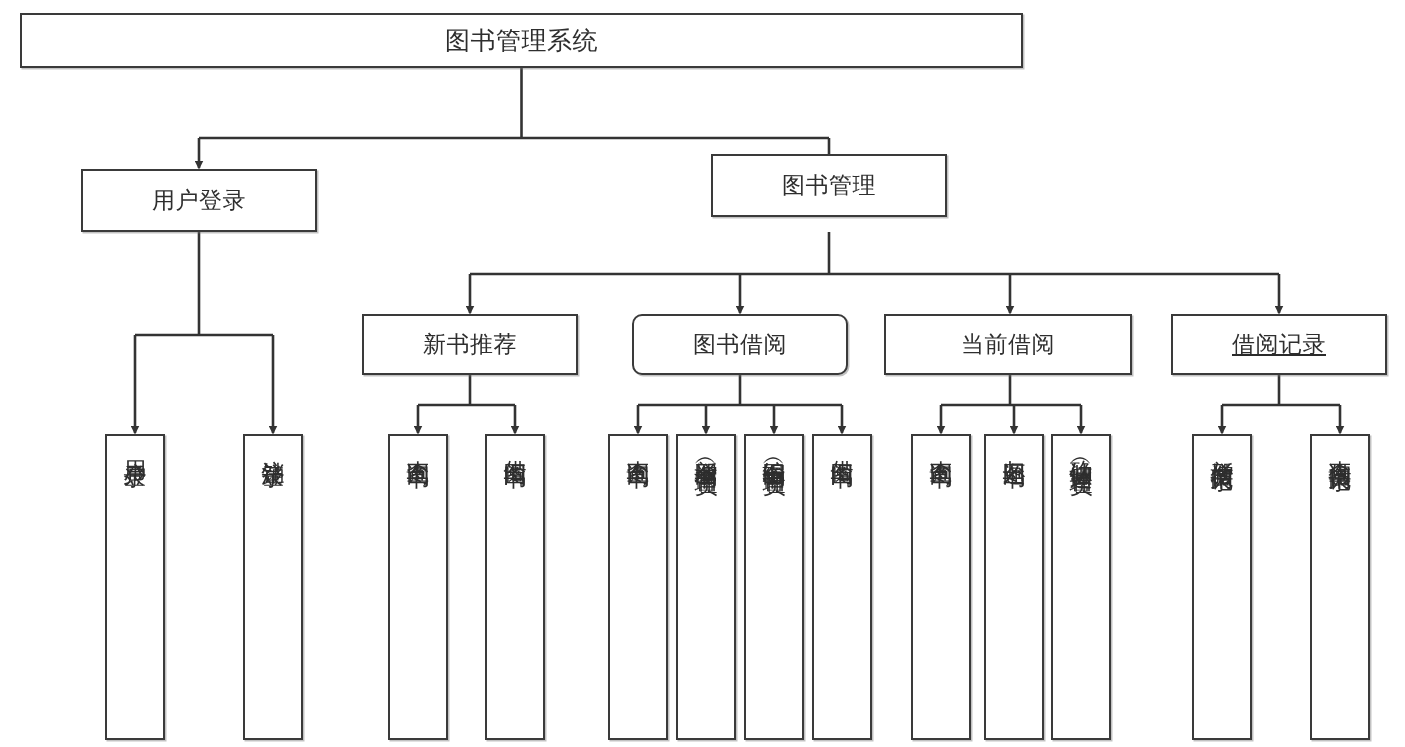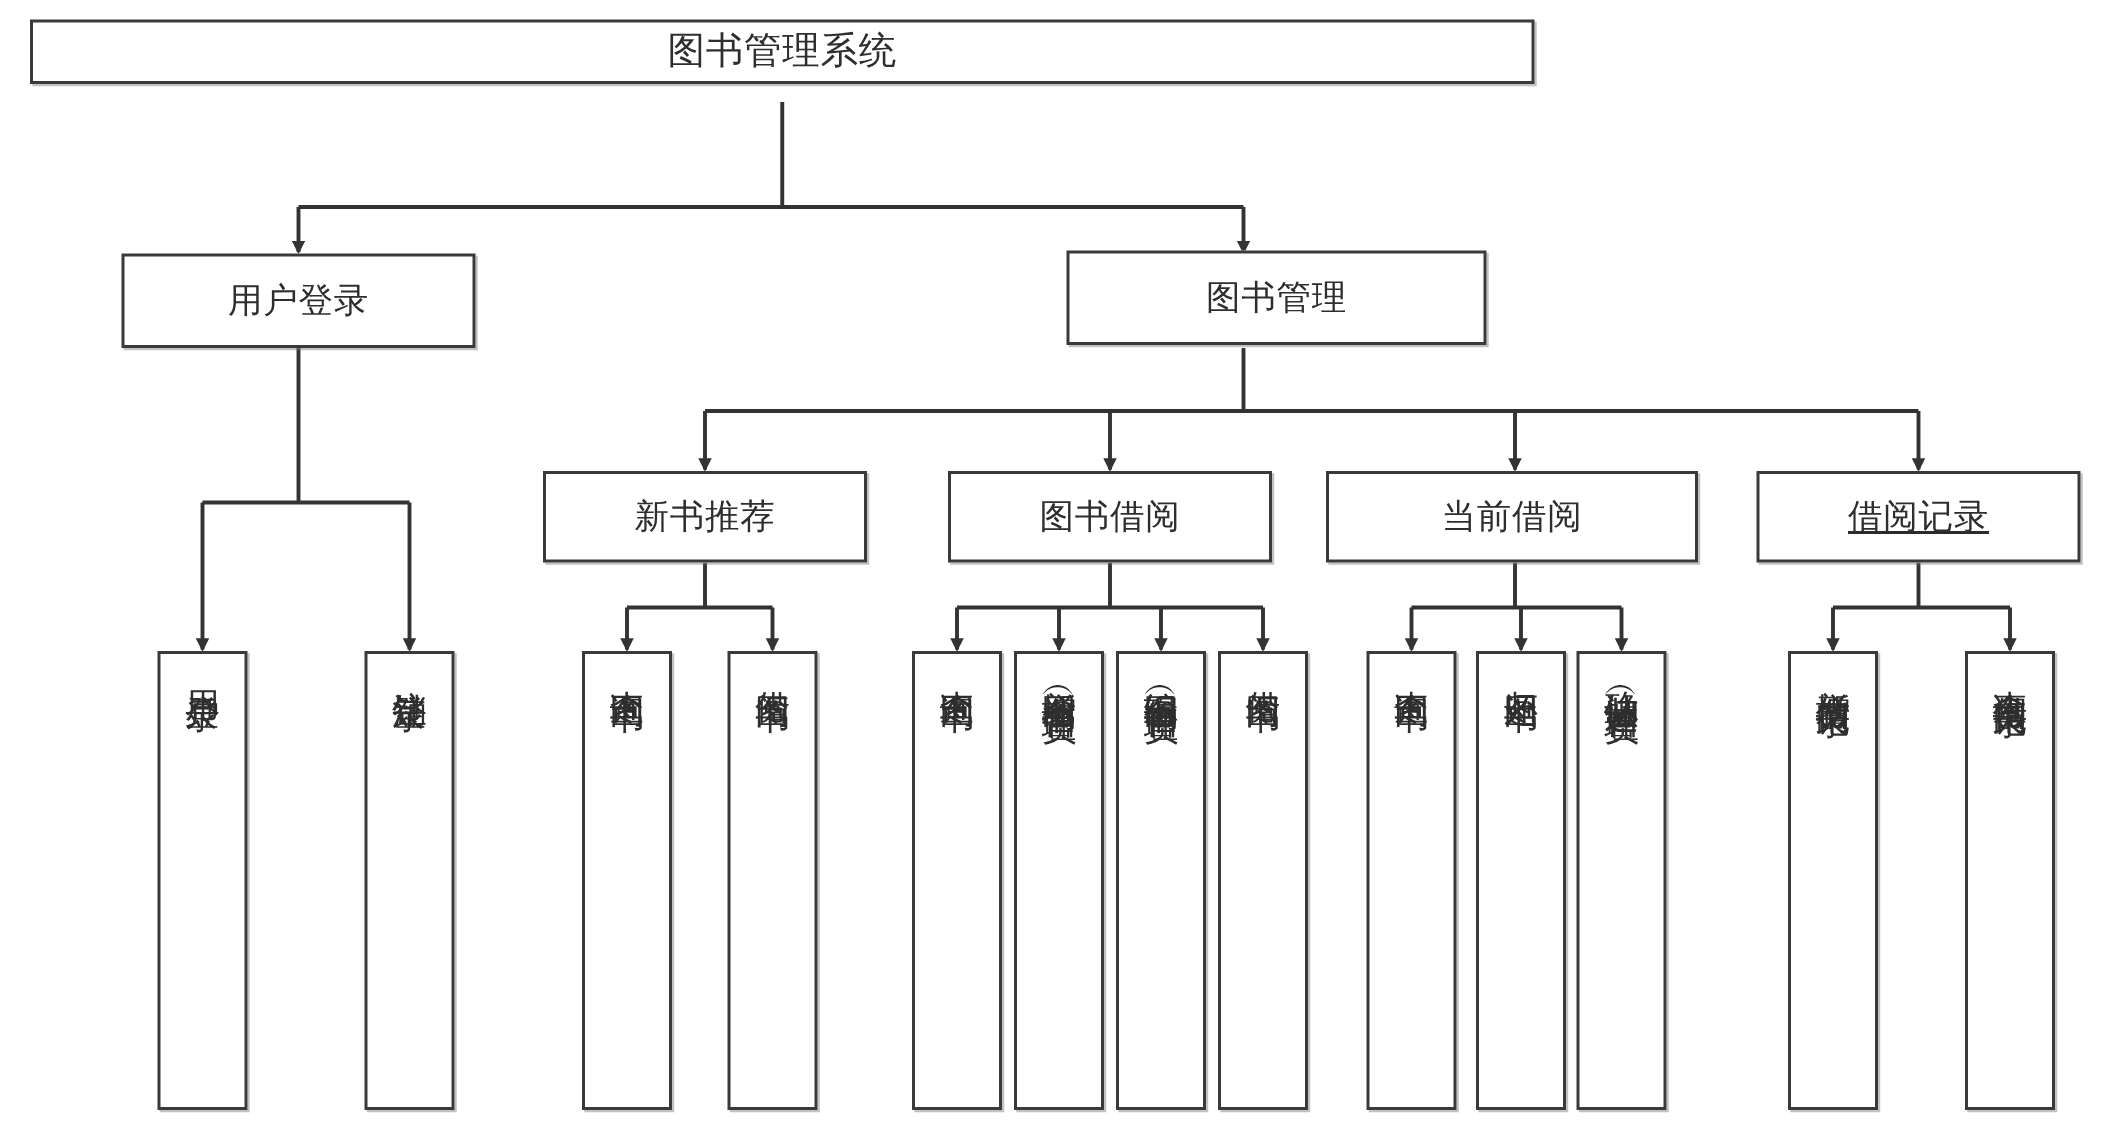--- a/index.html
+++ b/index.html
@@ -109,33 +109,33 @@
         <path d="M1014,405 L1014,433" marker-end="url(#arrowhead)"></path>
         <path d="M1081,405 L1081,433" marker-end="url(#arrowhead)"></path>
         <path d="M1279,375 L1279,405"></path>
         <path d="M1222,405 L1340,405"></path>
         <path d="M1222,405 L1222,433" marker-end="url(#arrowhead)"></path>
         <path d="M1340,405 L1340,433" marker-end="url(#arrowhead)"></path>
       </g>
   </svg>
 
   <div id="nodes-layer">
-      <div class="node node-root" style="left: 20px; top: 13px; width: 1003px; height: 43px;">
+      <div class="node node-root" style="left: 20px; top: 13px; width: 1003px; height: 55px;">
         <span class="lbl">图书管理系统</span>
       </div>
       <div class="node" style="left: 81px; top: 169px; width: 236px; height: 63px;">
         <span class="lbl">用户登录</span>
       </div>
-      <div class="node" style="left: 711px; top: 167px; width: 280px; height: 63px;">
+      <div class="node" style="left: 711px; top: 154px; width: 236px; height: 63px;">
         <span class="lbl">图书管理</span>
       </div>
       <div class="node" style="left: 362px; top: 314px; width: 216px; height: 61px; text-align: right;">
         <span class="lbl">新书推荐</span>
       </div>
-      <div class="node" style="left: 632px; top: 314px; width: 216px; height: 61px;">
+      <div class="node" style="left: 632px; top: 314px; width: 216px; height: 61px; border-radius: 10px;">
         <span class="lbl">图书借阅</span>
       </div>
       <div class="node" style="left: 884px; top: 314px; width: 248px; height: 61px;">
         <span class="lbl">当前借阅</span>
       </div>
       <div class="node" style="left: 1171px; top: 314px; width: 216px; height: 61px; text-decoration: underline;">
         <span class="lbl">借阅记录</span>
       </div>
       <div class="node vert" style="left: 105px; top: 434px; width: 60px; height: 306px;">
         <span class="lbl">用户登录</span>

